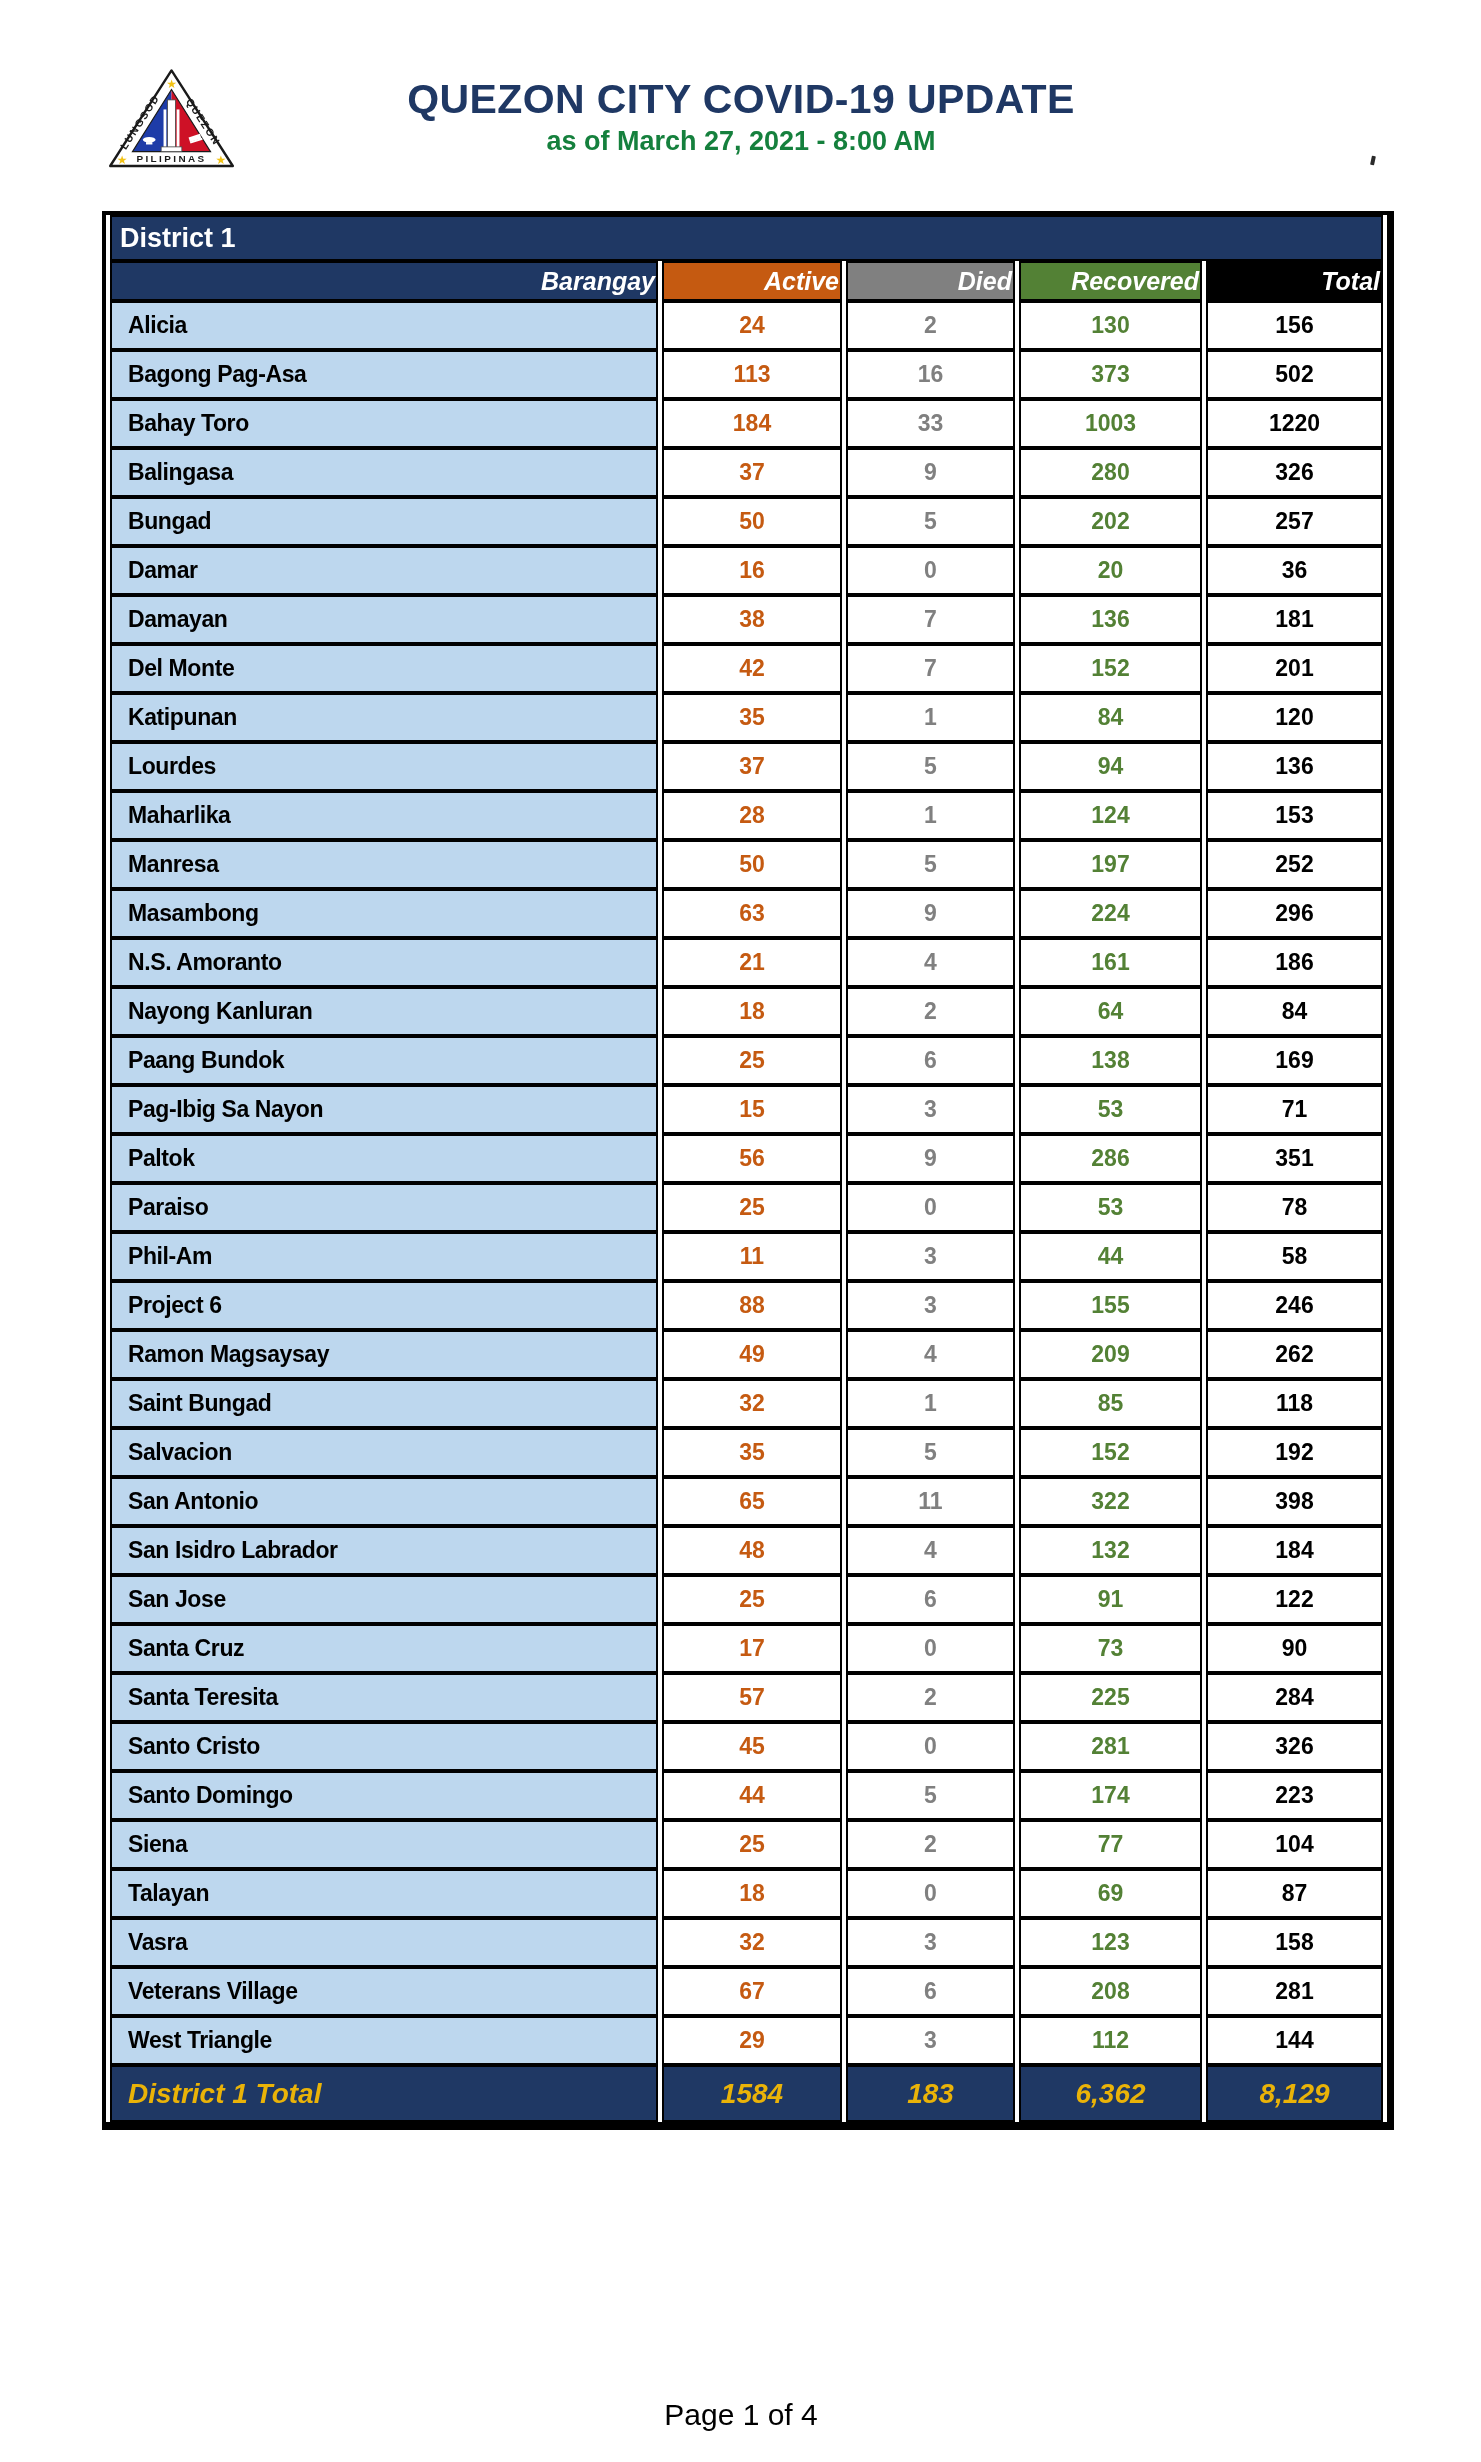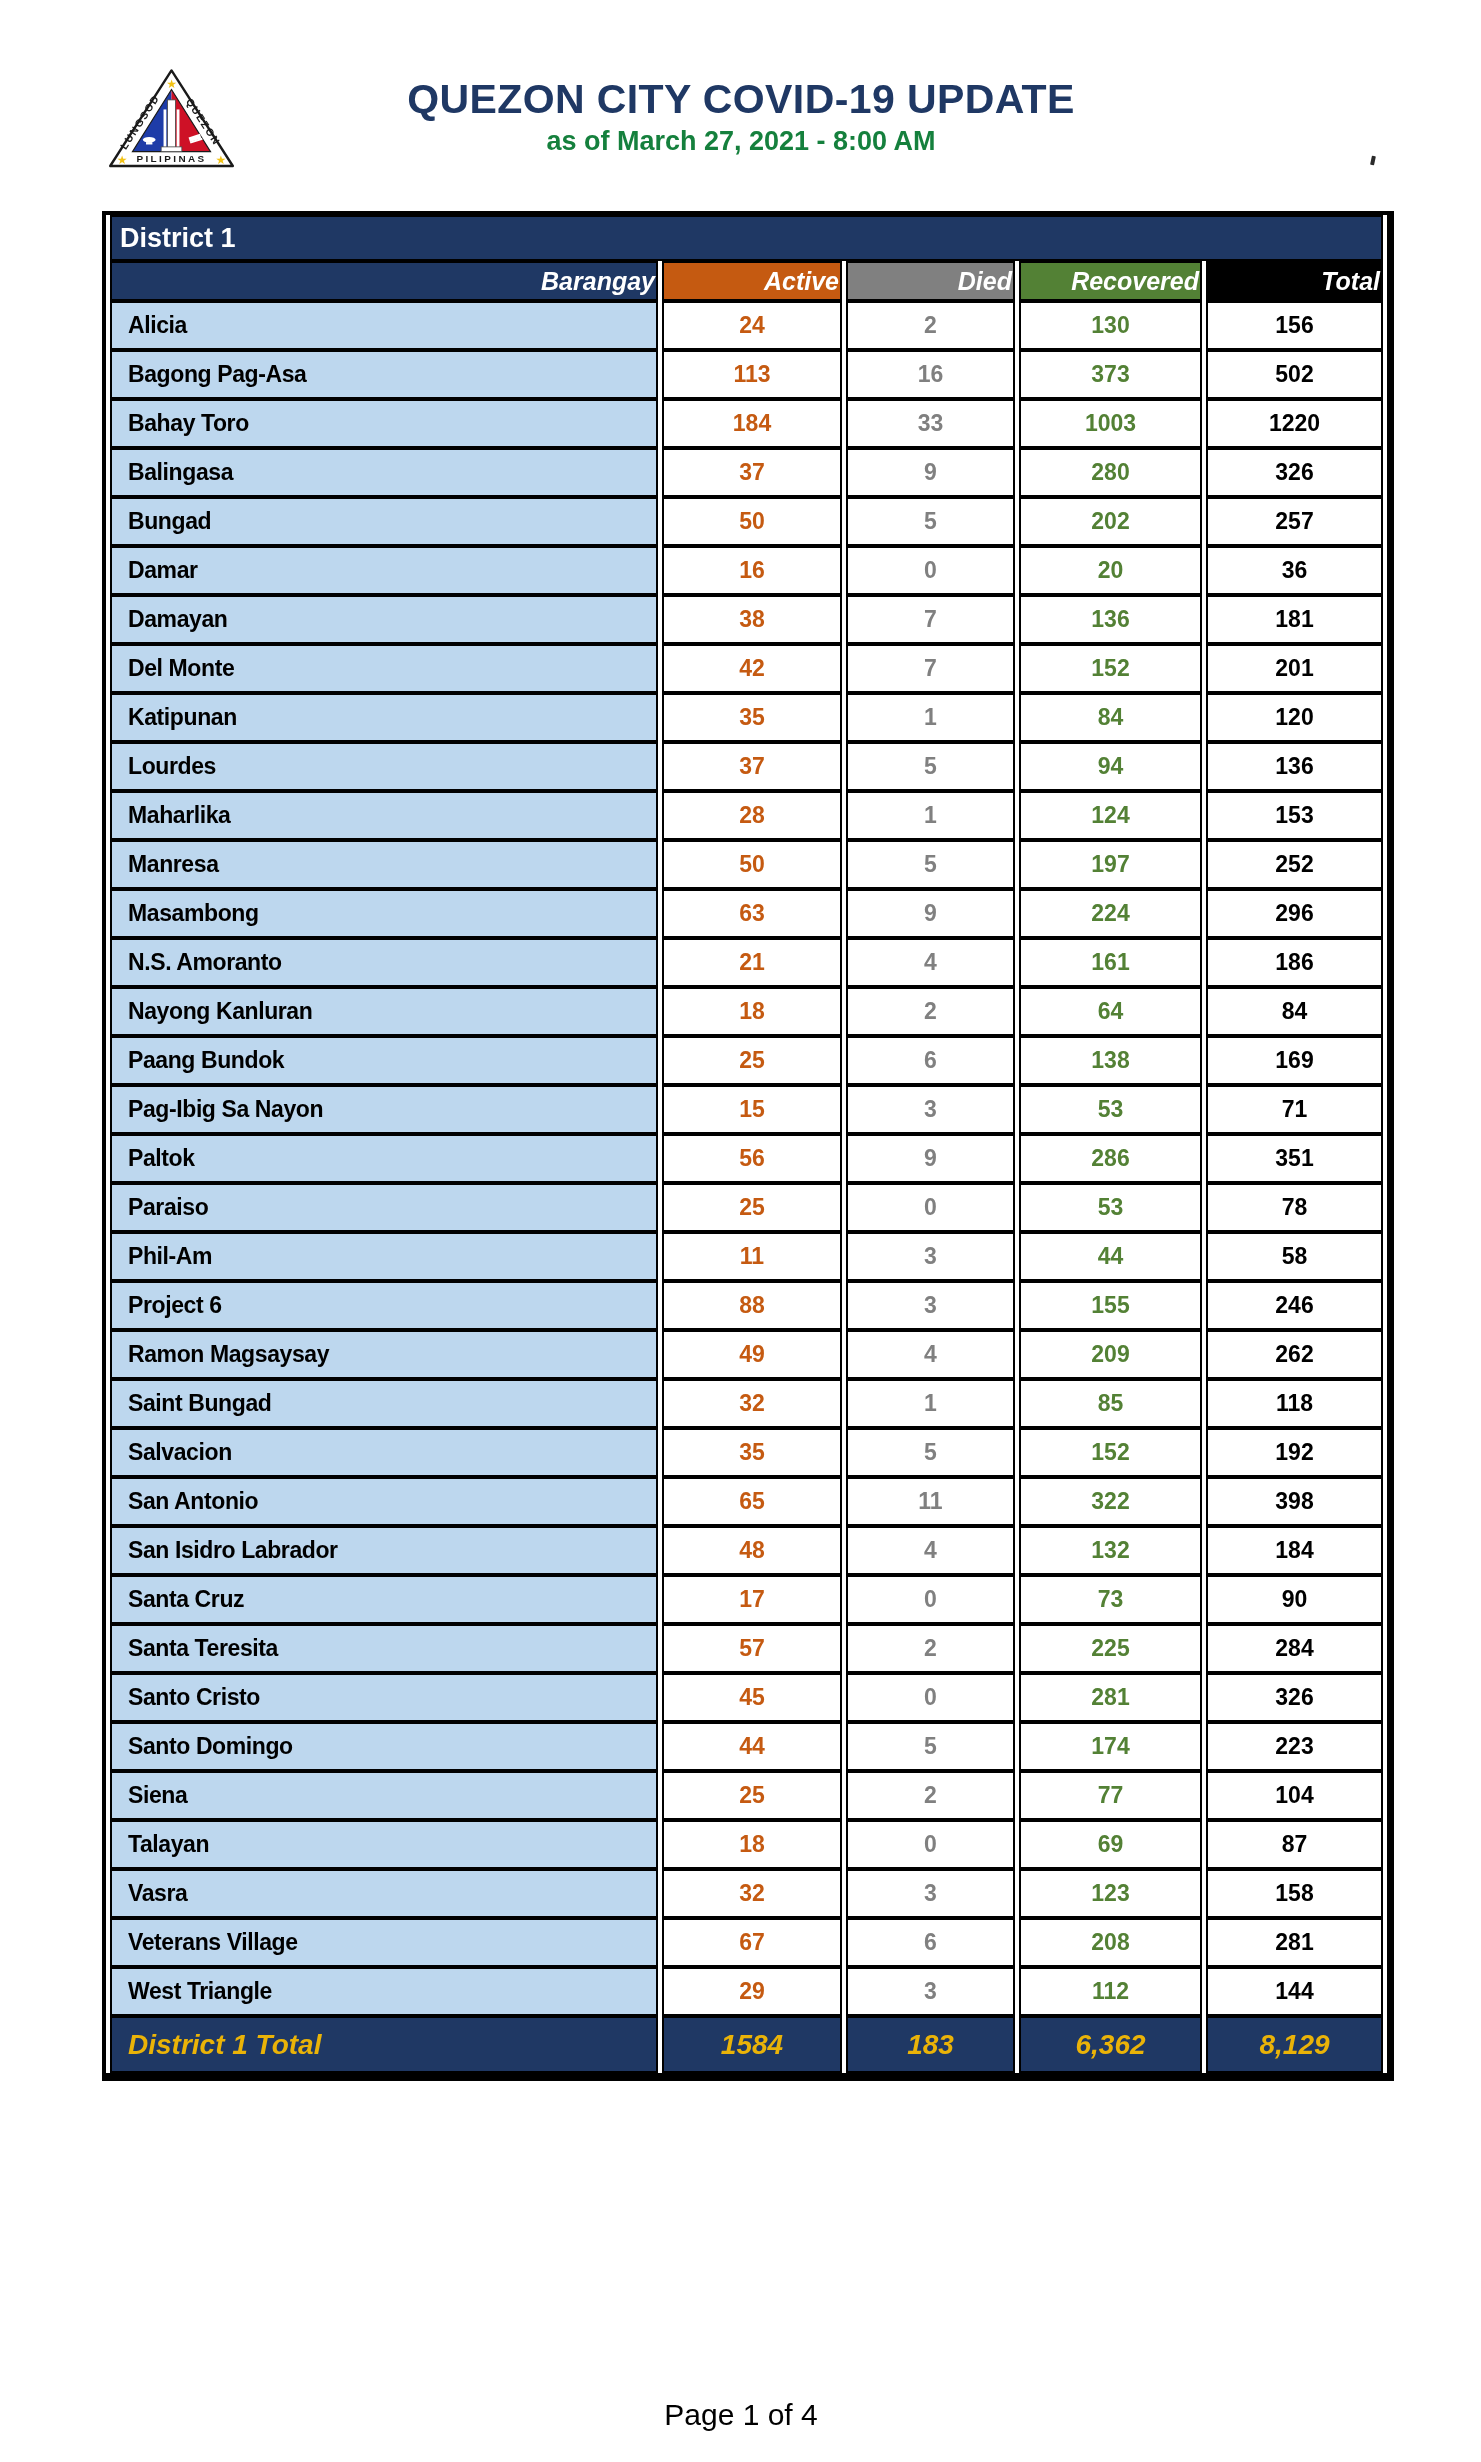--- a/index.html
+++ b/index.html
@@ -349,20 +349,27 @@
   </tr>
 
   <tr>
     <td class="name">San Isidro Labrador</td>
     <td class="num c-active">48</td>
     <td class="num c-died">4</td>
     <td class="num c-recovered">132</td>
     <td class="num c-total">184</td>
   </tr>
 
+  <tr>
+    <td class="name">San Jose</td>
+    <td class="num c-active">25</td>
+    <td class="num c-died">6</td>
+    <td class="num c-recovered">91</td>
+    <td class="num c-total">122</td>
+  </tr>
 
   <tr>
     <td class="name">Santa Cruz</td>
     <td class="num c-active">17</td>
     <td class="num c-died">0</td>
     <td class="num c-recovered">73</td>
     <td class="num c-total">90</td>
   </tr>
 
   <tr>

